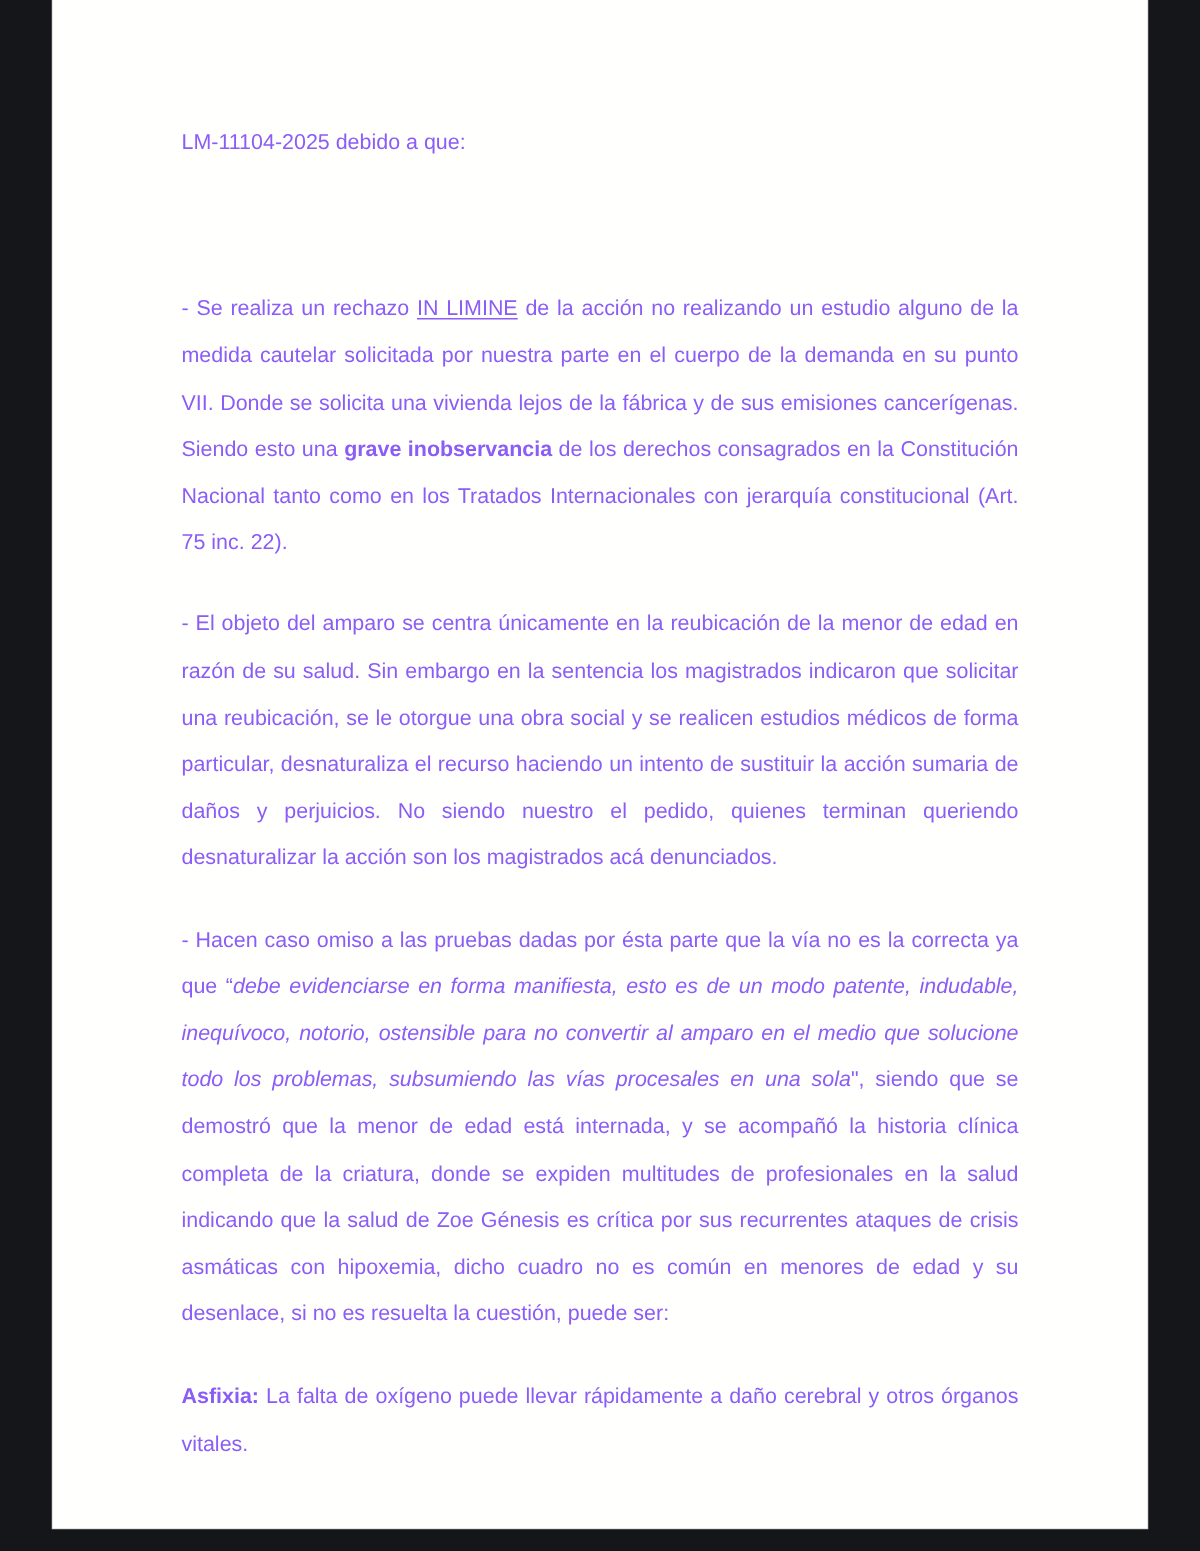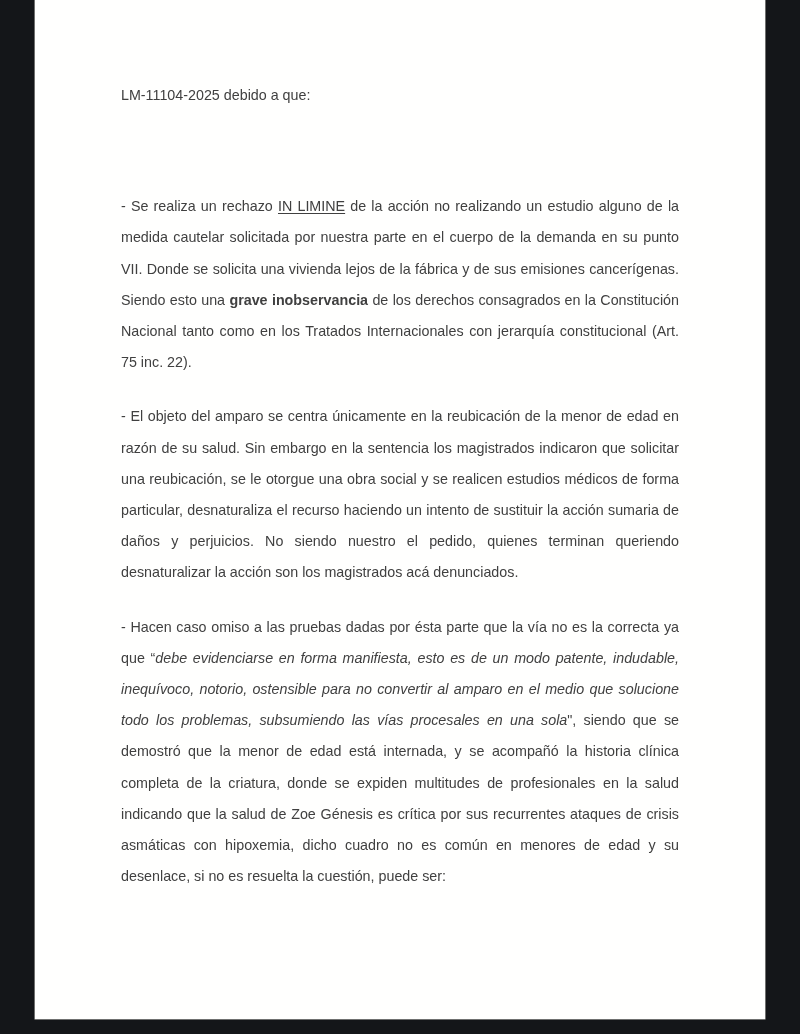--- a/index.html
+++ b/index.html
@@ -40,21 +40,21 @@
     position: absolute;
     left: 86px;   
     top: 0;
     width: 558px; 
     height: 1019px;
   }
 
   .para {
     font-size: 14.3px;
     line-height: 31.2px;
-    color: #404040;
+    color: #8b5cf6;
     text-align: justify;
     text-justify: inter-word;
     margin: 0;
     -webkit-font-smoothing: antialiased;
   }
   .para:last-child {
     text-align: left;
   }
 
   
@@ -72,16 +72,17 @@
 </head>
 <body>
 
 <div id="scan-backdrop" style="background: rgb(20, 22, 25);">
   <div id="document-page" style="background: rgb(255, 255, 254);">
     <div id="document-body" style="color: rgb(27, 27, 27);">
         <p class="para sp-ref"><span class="run">LM-11104-2025 debido a que:</span></p>
         <p class="para sp-ref"><span class="run">- Se realiza un rechazo </span><u class="run">IN LIMINE</u><span class="run"> de la acción no realizando un estudio alguno de la medida cautelar solicitada por nuestra parte en el cuerpo de la demanda en su punto VII. Donde se solicita una vivienda lejos de la fábrica y de sus emisiones cancerígenas. Siendo esto una </span><b class="run">grave inobservancia</b><span class="run"> de los derechos consagrados en la Constitución Nacional tanto como en los Tratados Internacionales con jerarquía constitucional (Art. 75 inc. 22).</span></p>
         <p class="para sp-block"><span class="run">- El objeto del amparo se centra únicamente en la reubicación de la menor de edad en razón de su salud. Sin embargo en la sentencia los magistrados indicaron que solicitar una reubicación, se le otorgue una obra social y se realicen estudios médicos de forma particular, desnaturaliza el recurso haciendo un intento de sustituir la acción sumaria de daños y perjuicios. No siendo nuestro el pedido, quienes terminan queriendo desnaturalizar la acción son los magistrados acá denunciados.</span></p>
         <p class="para sp-block"><span class="run">- Hacen caso omiso a las pruebas dadas por ésta parte que la vía no es la correcta ya que “</span><i class="run">debe evidenciarse en forma manifiesta, esto es de un modo patente, indudable, inequívoco, notorio, ostensible para no convertir al amparo en el medio que solucione todo los problemas, subsumiendo las vías procesales en una sola</i><span class="run">", siendo que se demostró que la menor de edad está internada, y se acompañó la historia clínica completa de la criatura, donde se expiden multitudes de profesionales en la salud indicando que la salud de Zoe Génesis es crítica por sus recurrentes ataques de crisis asmáticas con hipoxemia, dicho cuadro no es común en menores de edad y su desenlace, si no es resuelta la cuestión, puede ser:</span></p>
+        <p class="para sp-tight"><b class="run">Asfixia:</b><span class="run"> La falta de oxígeno puede llevar rápidamente a daño cerebral y otros órganos vitales.</span></p>
         <p class="para sp-tight"></p>
       </div>
   </div>
 </div>
 
 </body></html>

